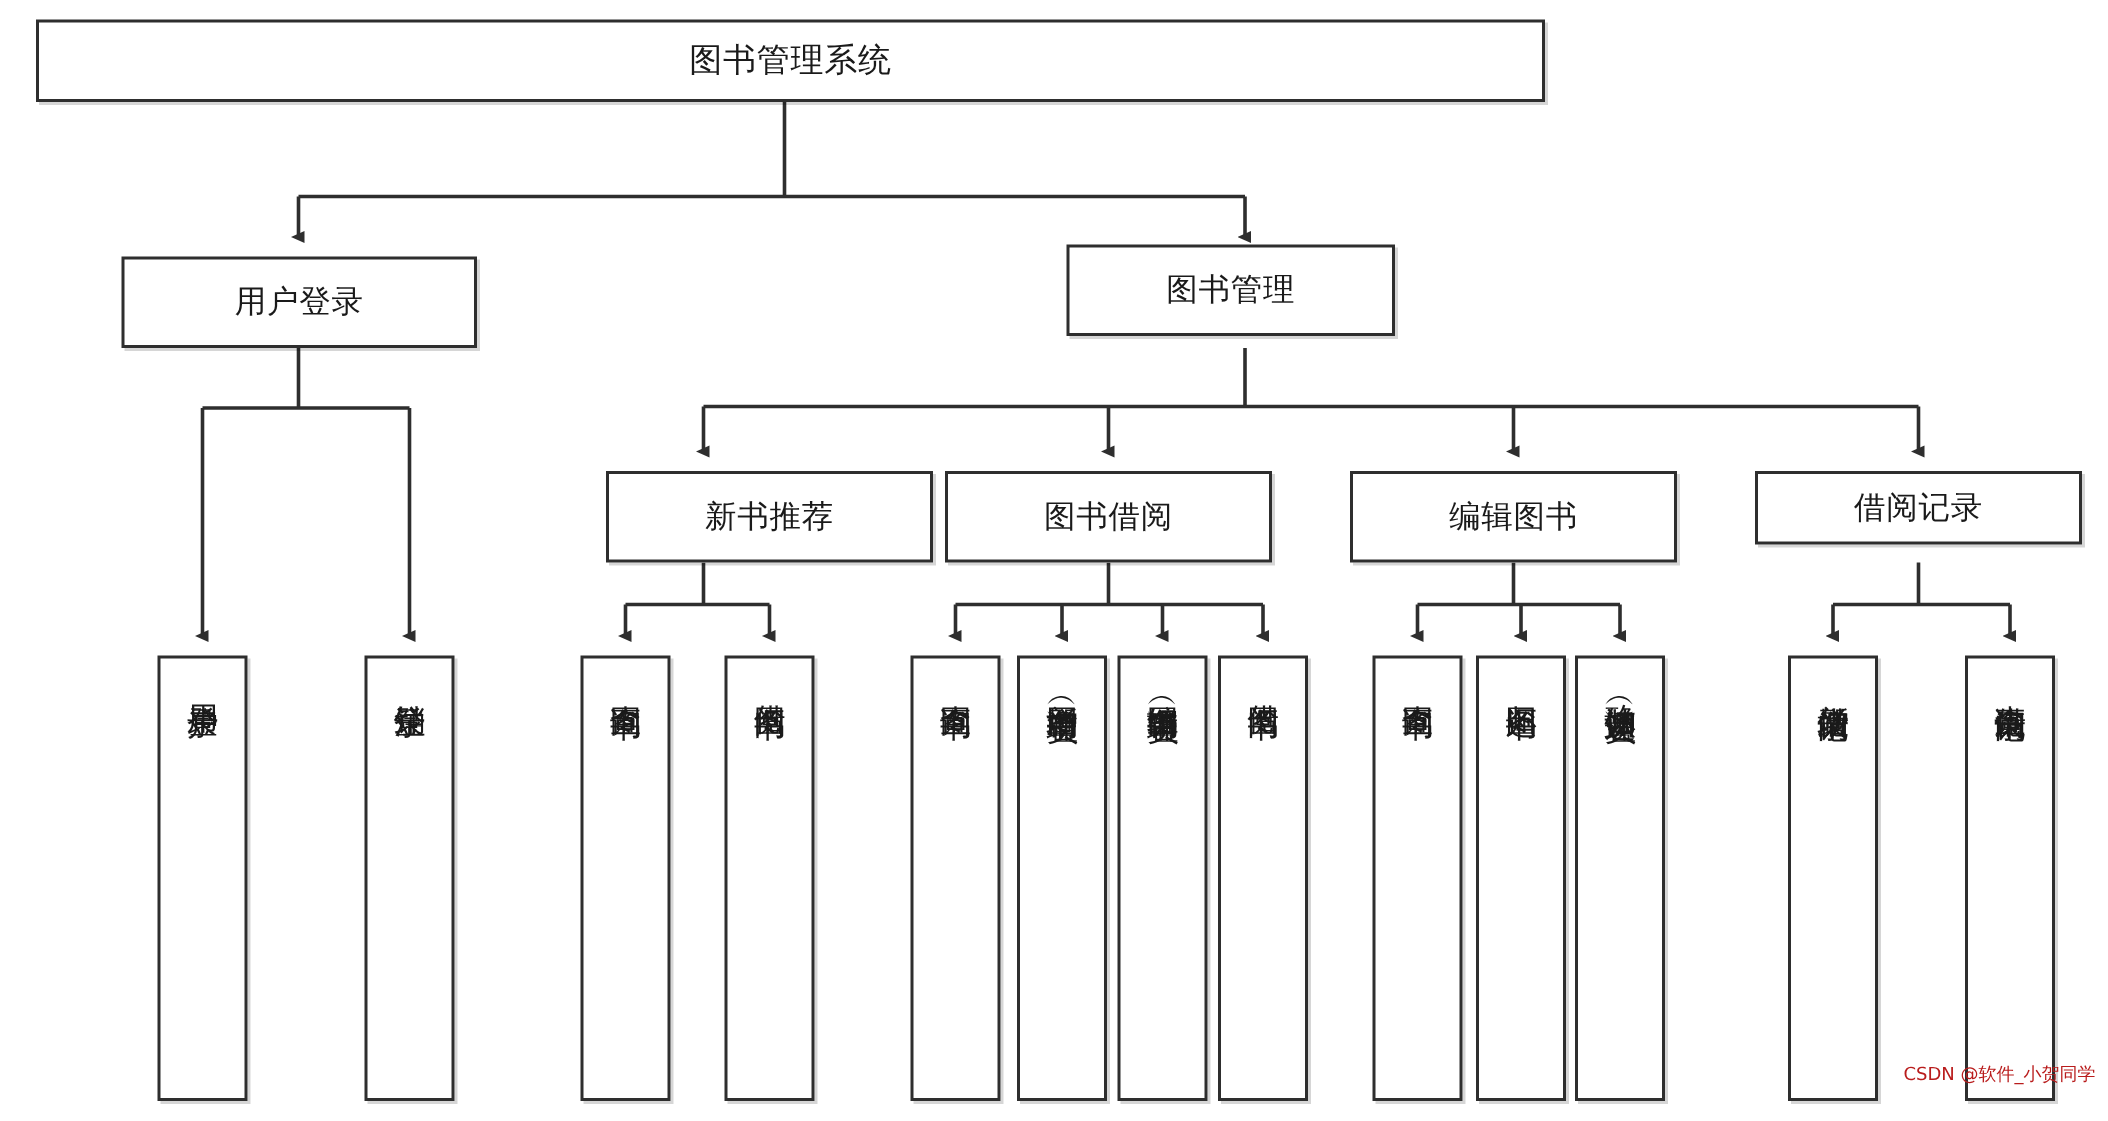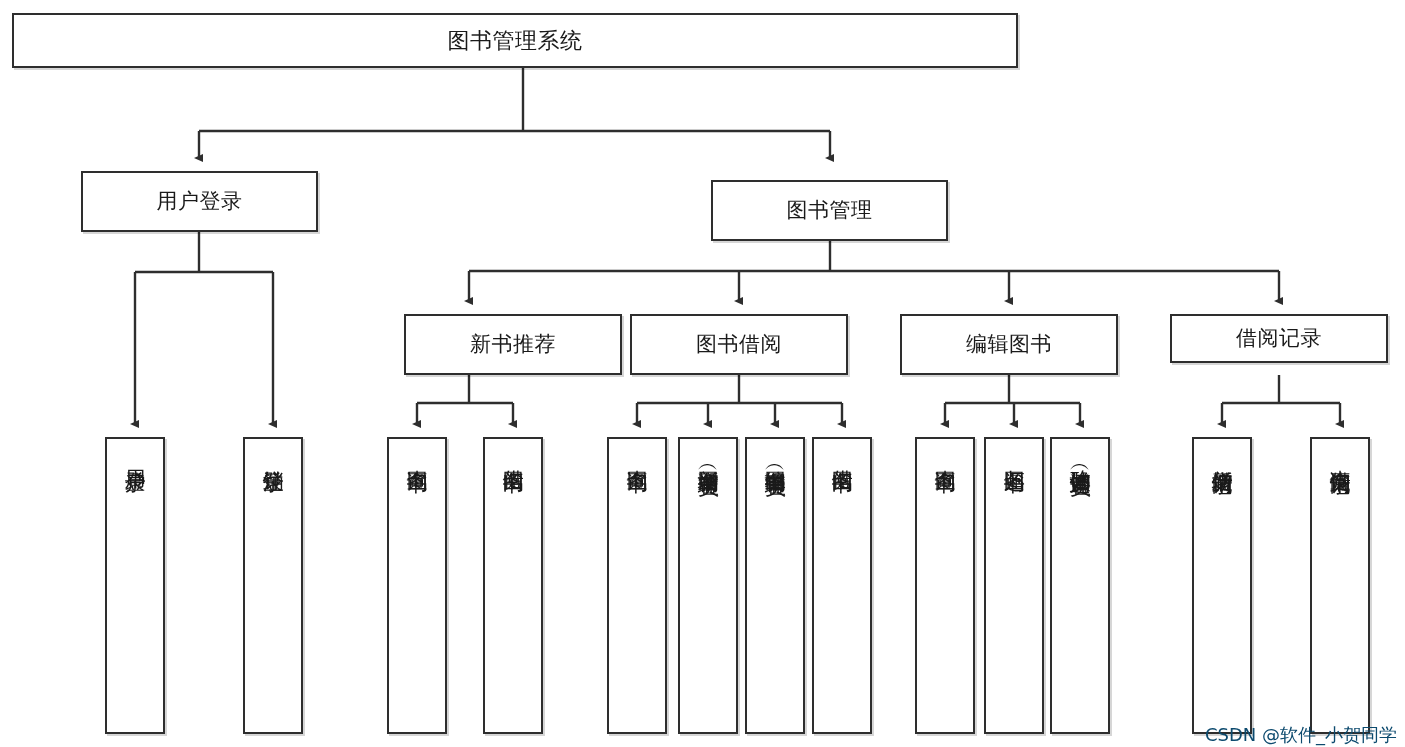--- a/index.html
+++ b/index.html
@@ -56,23 +56,23 @@
     writing-mode: vertical-rl;
     text-orientation: upright;
     font-size: 21px;
     line-height: 1.06;
     letter-spacing: 1px;
     white-space: nowrap;
   }
   .watermark {
     position: absolute;
     right: 8px;
-    bottom: 0;
-    font-size: 18px;
-    color: #0c4a6e;
+    bottom: 22px;
+    font-size: 12px;
+    color: #b91c1c;
     white-space: nowrap;
     font-family: "DejaVu Sans", "Liberation Sans", sans-serif;
   }
 </style>
 </head>
 <body>
 
 <div id="canvas">
 
   <svg id="edges" viewBox="0 0 1405 747" xmlns="http://www.w3.org/2000/svg">
@@ -118,28 +118,28 @@
       <path d="M1014,403 L1014,424" marker-end="url(#arrow)"></path>
       <path d="M1080,403 L1080,424" marker-end="url(#arrow)"></path>
 
       <path d="M1279,375 L1279,403"></path>
       <path d="M1222,403 L1340,403"></path>
       <path d="M1222,403 L1222,424" marker-end="url(#arrow)"></path>
       <path d="M1340,403 L1340,424" marker-end="url(#arrow)"></path>
     </g>
   </svg>
 
-  <div class="node horiz root" style="left:12px; top:13px; width:1006px; height:55px;">
+  <div class="node horiz root" style="left:24px; top:13px; width:1006px; height:55px;">
     <span class="label">图书管理系统</span>
   </div>
 
   <div class="node horiz" style="left:81px; top:171px; width:237px; height:61px;">
     <span class="label">用户登录</span>
   </div>
-  <div class="node horiz" style="left:711px; top:180px; width:237px; height:61px;justify-content:center;">
+  <div class="node horiz" style="left:711px; top:163px; width:219px; height:61px;justify-content:center;">
     <span class="label">图书管理</span>
   </div>
 
   <div class="node horiz" style="left:360px; top:314px; width:218px; height:61px;margin-left:44px;">
     <span class="label">新书推荐</span>
   </div>
   <div class="node horiz" style="left:630px; top:314px; width:218px; height:61px;">
     <span class="label">图书借阅</span>
   </div>
   <div class="node horiz" style="left:900px; top:314px; width:218px; height:61px;">

